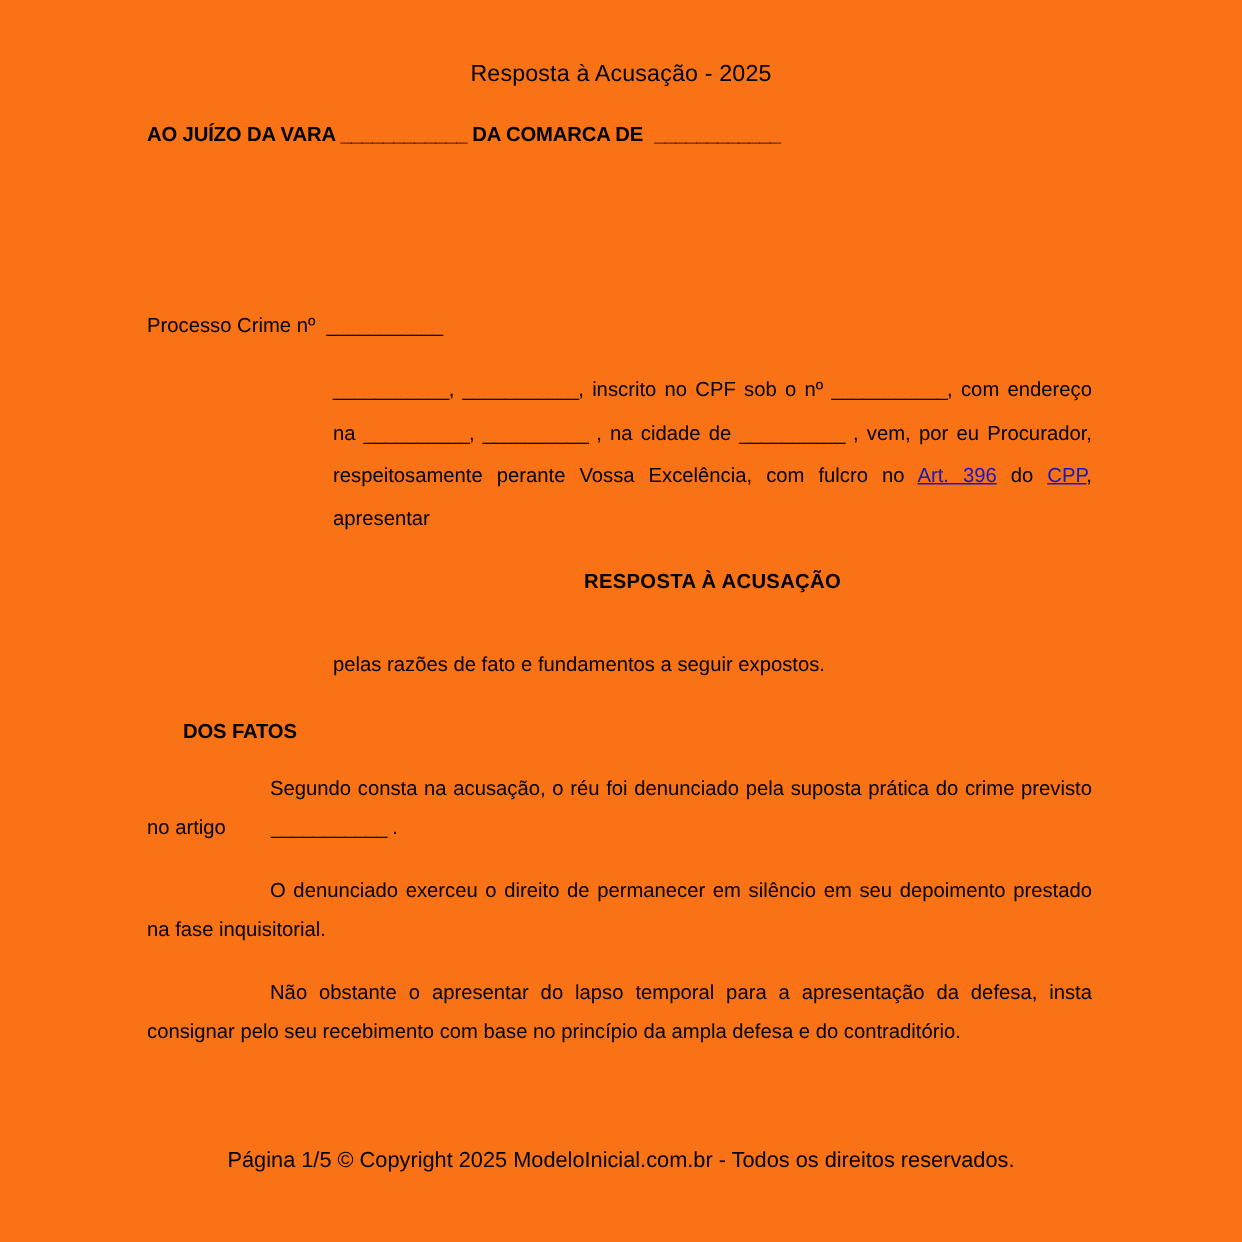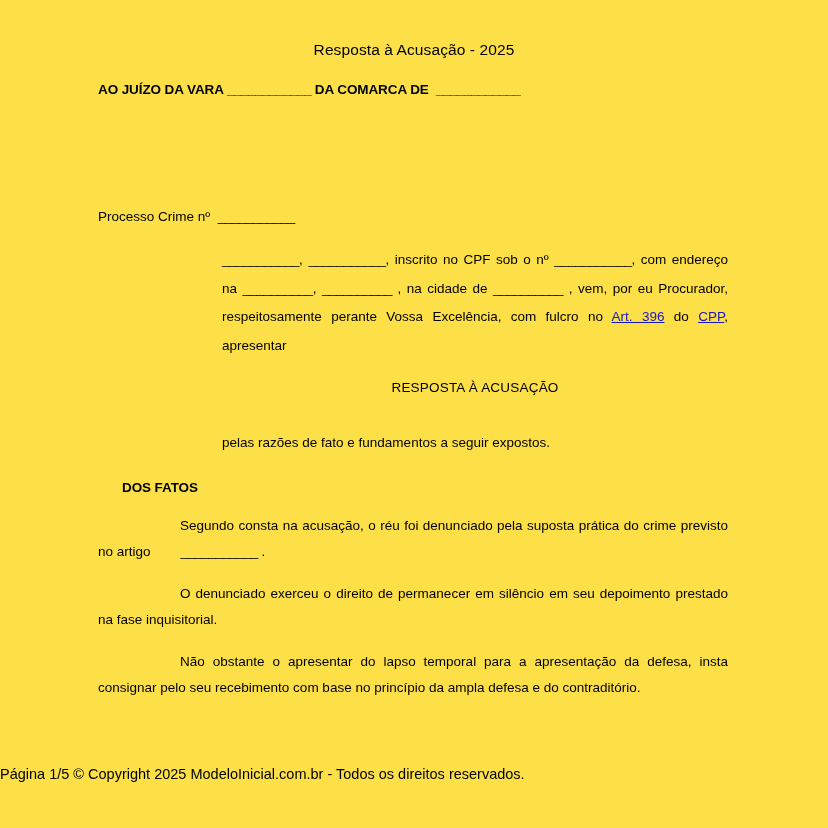--- a/index.html
+++ b/index.html
@@ -13,21 +13,21 @@
     height: 828px;
     font-family: "Liberation Sans", sans-serif;
     color: #000000;
     -webkit-font-smoothing: antialiased;
   }
   .page {
     position: relative;
     width: 828px;
     height: 828px;
     box-sizing: border-box;
-    background: #fde047;
+    background: #f97316;
     overflow: hidden;
   }
 
   
   .doc-title {
     position: absolute;
     top: 40px;
     left: 0;
     width: 828px;
     text-align: center;
@@ -76,21 +76,21 @@
   a.doclink {
     color: #1a16c4;
     text-decoration: underline;
   }
 
   .heading-center {
     margin-top: 18px;
     margin-left: 124px;
     width: 506px;
     text-align: center;
-    font-weight: normal;
+    font-weight: bold;
     font-size: 13.5px;
     line-height: 19px;
     letter-spacing: 0.2px;
   }
 
   .lead-line {
     margin-top: 36px;
     margin-left: 124px;
     width: 506px;
     font-size: 13.5px;
@@ -114,20 +114,21 @@
     font-size: 13.5px;
     line-height: 26px;
     text-indent: 82px;
   }
 
   .footer {
     position: absolute;
     top: 764px;
     left: 0;
     width: 828px;
+    text-align: center;
     font-size: 14.5px;
     line-height: 20px;
   }
 </style>
 </head>
 <body>
 
 <div class="page">
 
   <div class="doc-title">Resposta à Acusação - 2025</div>

